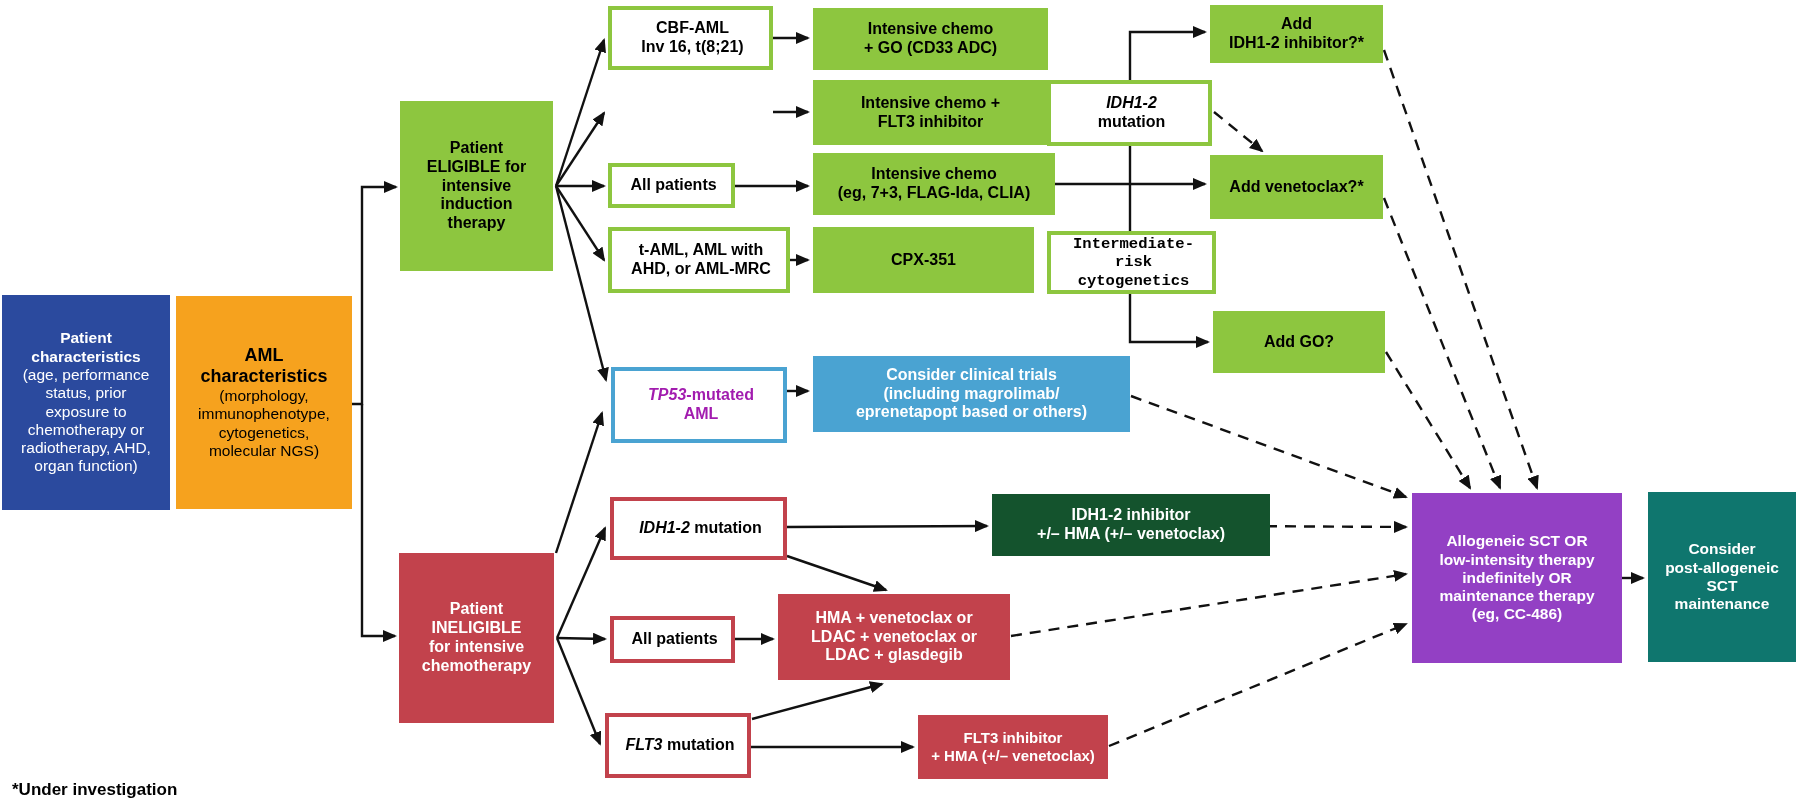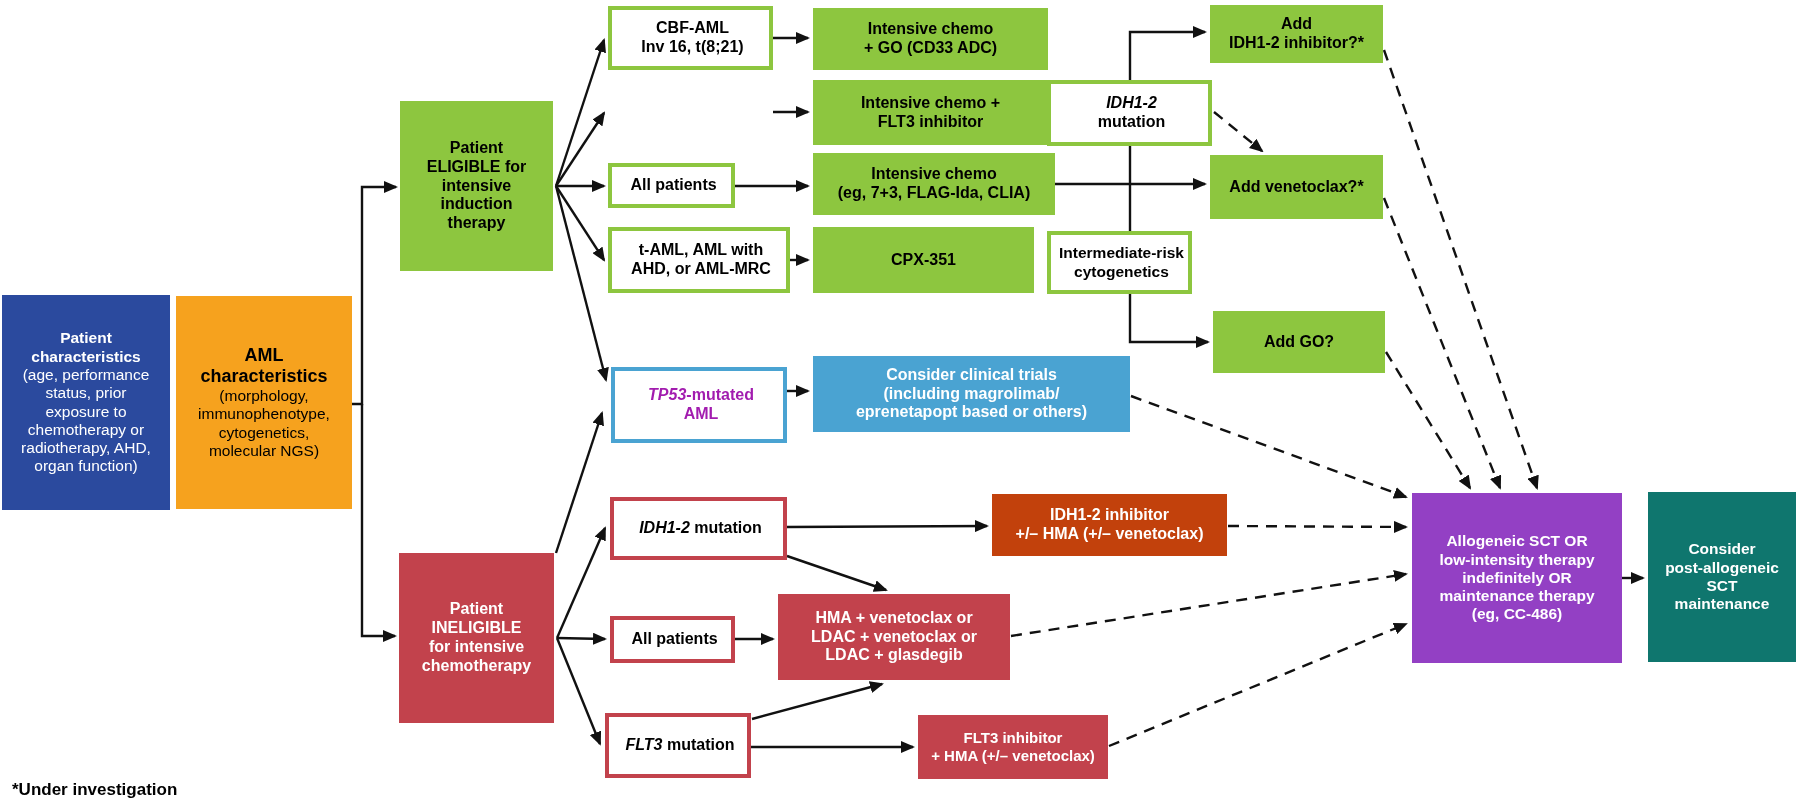--- a/index.html
+++ b/index.html
@@ -105,21 +105,21 @@
     </div>
     <div class="node solid" style="left: 813px; top: 153px; width: 242px; height: 62px; font-size: 16px; background: rgb(141, 198, 63); color: rgb(0, 0, 0);">
       <span class="txt"><span class="seg">Intensive chemo</span><br><span class="seg">(eg, 7+3, FLAG-Ida, CLIA)</span></span>
     </div>
     <div class="node solid" style="left: 813px; top: 227px; width: 221px; height: 66px; font-size: 16px; background: rgb(141, 198, 63); color: rgb(0, 0, 0);">
       <span class="txt"><span class="seg">CPX-351</span></span>
     </div>
     <div class="node outline" style="left: 1047px; top: 80px; width: 165px; height: 66px; font-size: 16px; border-color: rgb(141, 198, 63); color: rgb(0, 0, 0);">
       <span class="txt"><span class="seg i">IDH1-2</span><br><span class="seg">mutation</span></span>
     </div>
-    <div class="node outline" style="left: 1047px; top: 231px; width: 145px; height: 63px; font-size: 15.5px; border-color: rgb(141, 198, 63); color: rgb(0, 0, 0);">
+    <div class="node outline" style="left: 1047px; top: 231px; width: 169px; height: 63px; font-size: 15.5px; border-color: rgb(141, 198, 63); color: rgb(0, 0, 0); font-family: Liberation Mono, monospace;">
       <span class="txt"><span class="seg">Intermediate-risk</span><br><span class="seg">cytogenetics</span></span>
     </div>
     <div class="node solid" style="left: 1210px; top: 5px; width: 173px; height: 58px; font-size: 16px; background: rgb(141, 198, 63); color: rgb(0, 0, 0);">
       <span class="txt"><span class="seg">Add</span><br><span class="seg">IDH1-2 inhibitor?*</span></span>
     </div>
     <div class="node solid" style="left: 1213px; top: 311px; width: 172px; height: 62px; font-size: 16px; background: rgb(141, 198, 63); color: rgb(0, 0, 0);">
       <span class="txt"><span class="seg">Add GO?</span></span>
     </div>
     <div class="node solid" style="left: 1210px; top: 155px; width: 173px; height: 64px; font-size: 16px; background: rgb(141, 198, 63); color: rgb(0, 0, 0);">
       <span class="txt"><span class="seg">Add venetoclax?*</span></span>
@@ -132,21 +132,21 @@
     </div>
     <div class="node outline" style="left: 610px; top: 497px; width: 177px; height: 63px; font-size: 16px; border-color: rgb(194, 66, 76); color: rgb(0, 0, 0);">
       <span class="txt"><span class="seg i">IDH1-2</span><span class="seg"> mutation</span></span>
     </div>
     <div class="node outline" style="left: 610px; top: 616px; width: 125px; height: 47px; font-size: 16px; border-color: rgb(194, 66, 76); color: rgb(0, 0, 0);">
       <span class="txt"><span class="seg">All patients</span></span>
     </div>
     <div class="node outline" style="left: 605px; top: 713px; width: 146px; height: 65px; font-size: 16px; border-color: rgb(194, 66, 76); color: rgb(0, 0, 0);">
       <span class="txt"><span class="seg i">FLT3</span><span class="seg"> mutation</span></span>
     </div>
-    <div class="node solid" style="left: 992px; top: 494px; width: 235px; height: 62px; font-size: 16px; background: #c2410c; color: rgb(255, 255, 255);">
+    <div class="node solid" style="left: 992px; top: 494px; width: 278px; height: 62px; font-size: 16px; background: #14532d; color: rgb(255, 255, 255);">
       <span class="txt"><span class="seg">IDH1-2 inhibitor</span><br><span class="seg">+/– HMA (+/– venetoclax)</span></span>
     </div>
     <div class="node solid" style="left: 778px; top: 594px; width: 232px; height: 86px; font-size: 16px; background: rgb(194, 66, 76); color: rgb(255, 255, 255);">
       <span class="txt"><span class="seg">HMA + venetoclax or</span><br><span class="seg">LDAC + venetoclax or</span><br><span class="seg">LDAC + glasdegib</span></span>
     </div>
     <div class="node solid" style="left: 918px; top: 715px; width: 190px; height: 64px; font-size: 15px; background: rgb(194, 66, 76); color: rgb(255, 255, 255);">
       <span class="txt"><span class="seg">FLT3 inhibitor</span><br><span class="seg">+ HMA (+/– venetoclax)</span></span>
     </div>
     <div class="node solid" style="left: 1412px; top: 493px; width: 210px; height: 170px; font-size: 15.5px; background: rgb(147, 64, 196); color: rgb(255, 255, 255);">
       <span class="txt"><span class="seg">Allogeneic SCT OR</span><br><span class="seg">low-intensity therapy</span><br><span class="seg">indefinitely OR</span><br><span class="seg">maintenance therapy</span><br><span class="seg">(eg, CC-486)</span></span>

